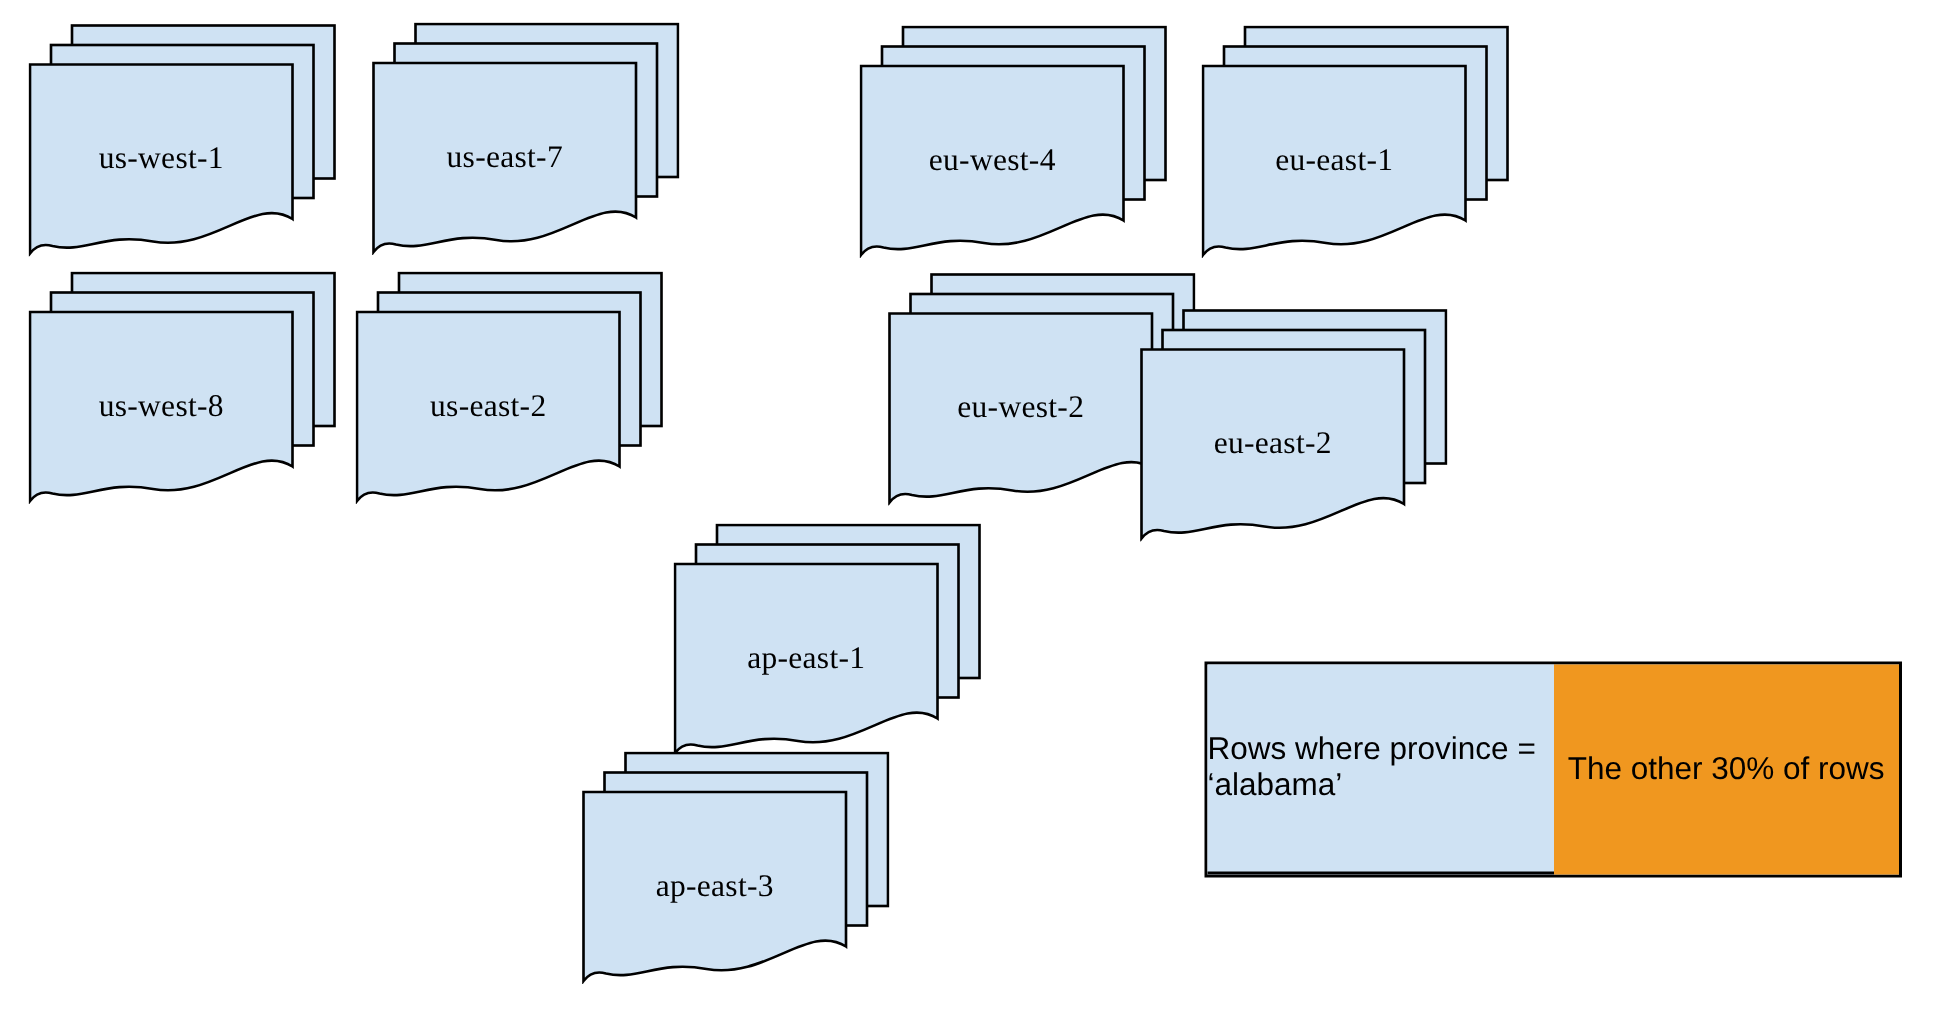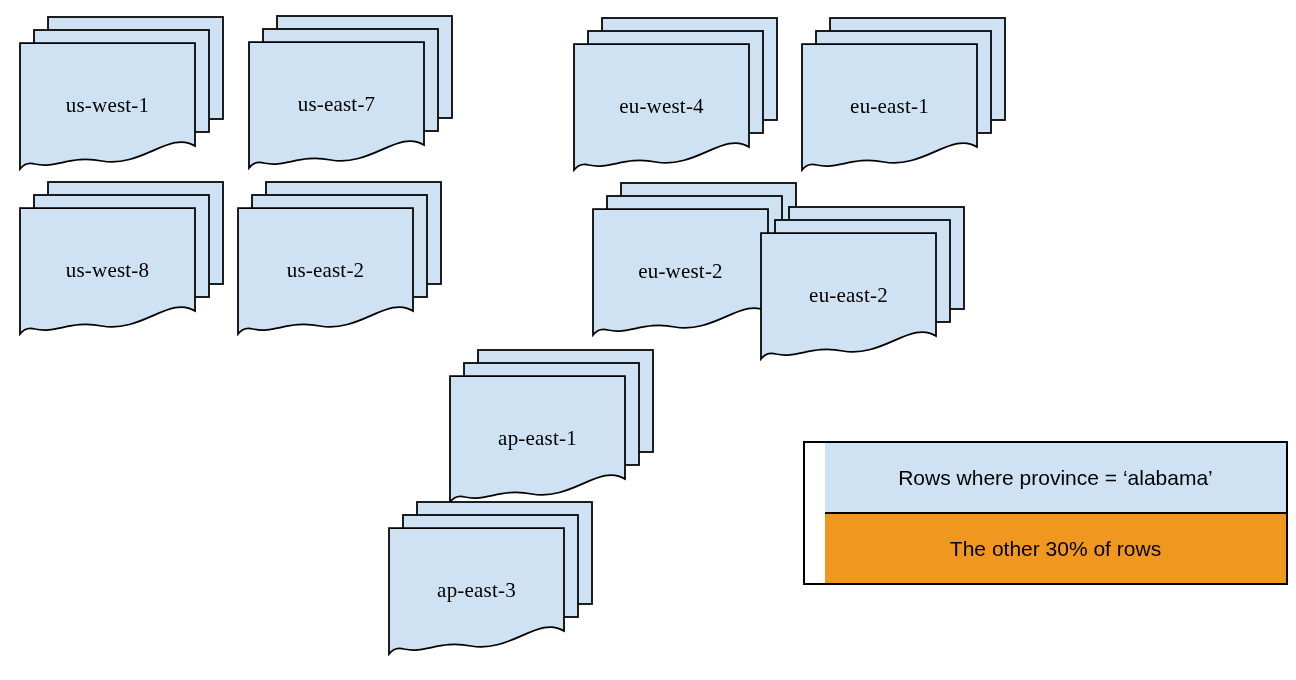--- a/index.html
+++ b/index.html
@@ -47,22 +47,21 @@
     font-family: Liberation Serif, serif;
   }
   .legend {
     position: absolute;
     left: 803px;
     top: 441px;
     width: 461px;
     height: 140px;
     border: 2px solid var(--c-stroke, #000000);
     display: flex;
-    flex-direction: column;
-    padding-left: 20px;
+    flex-direction: row;
   }
   .legend-row {
     flex: 1 1 50%;
     display: flex;
     align-items: center;
     justify-content: center;
     font-size: 21px;
     color: var(--c-text, #000000);
   }
   .legend-row.v-blue {

